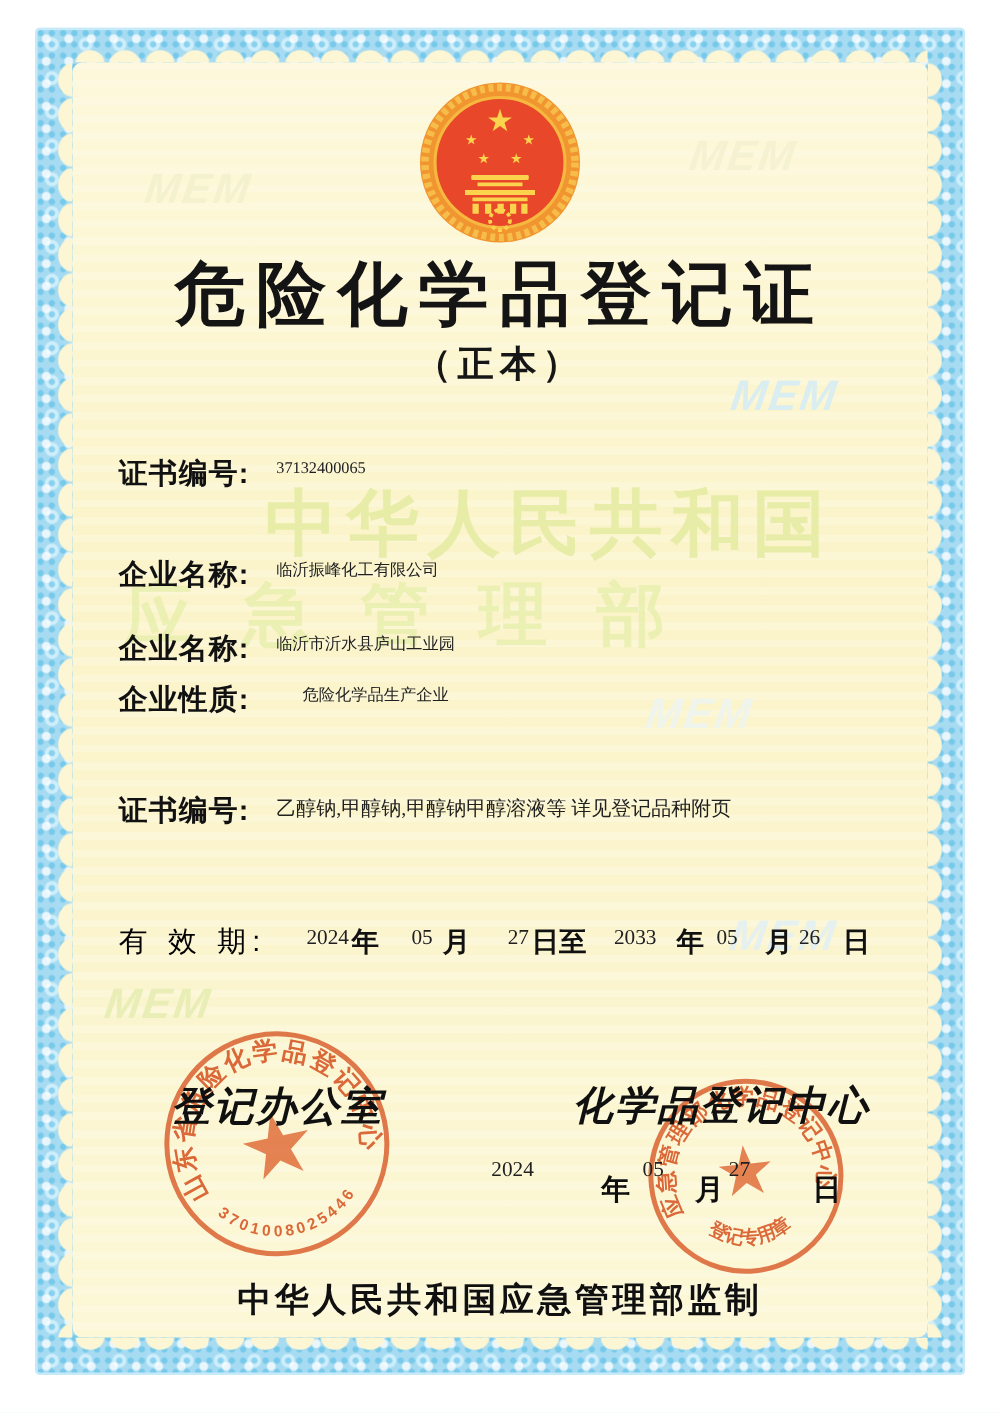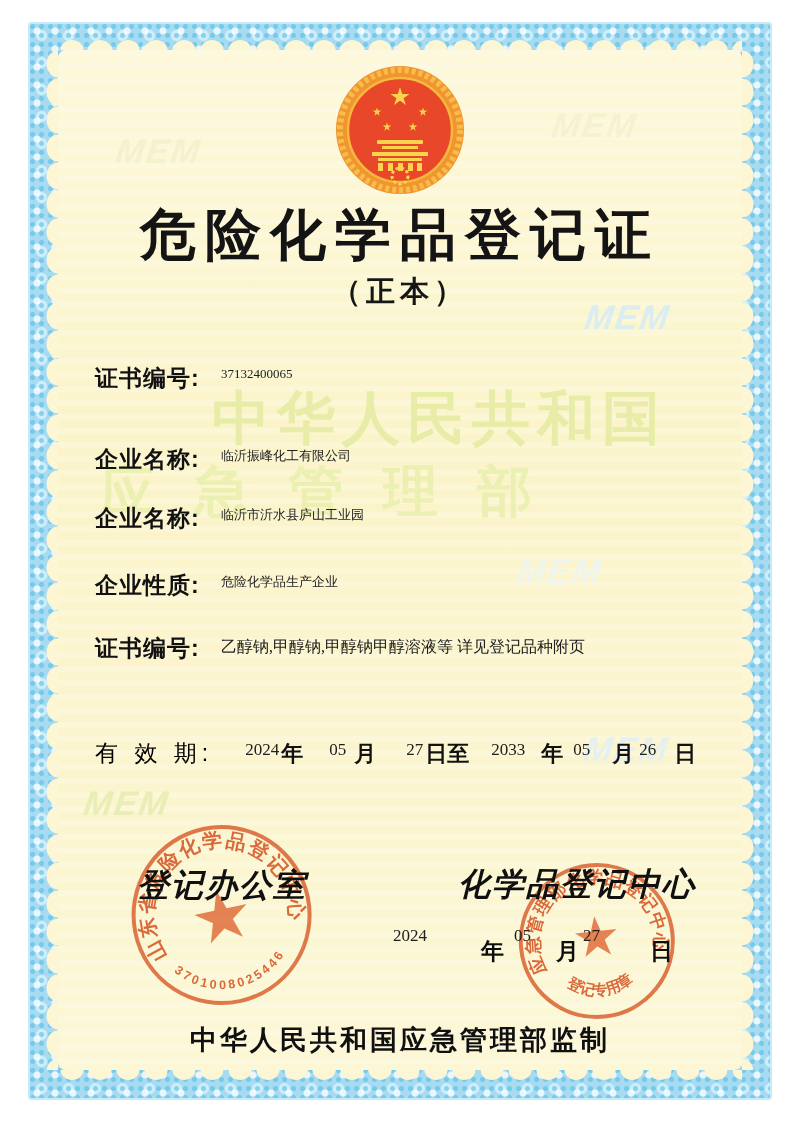--- a/index.html
+++ b/index.html
@@ -47,21 +47,21 @@
   .emblem{position:absolute;left:330px;top:60px;z-index:3;}
   .title{position:absolute;left:0;right:0;top:198px;text-align:center;z-index:3;
     font-size:56px;font-weight:bold;letter-spacing:9px;color:#141414;}
   .subtitle{position:absolute;left:0;right:0;top:272px;text-align:center;z-index:3;
     font-size:29px;font-weight:bold;letter-spacing:5px;color:#161616;}
 
   
   .fieldrow{position:absolute;left:95px;z-index:3;display:flex;align-items:flex-start;}
   .fieldrow .lbl{width:126px;font-weight:bold;font-size:23px;letter-spacing:1px;color:#111;}
   .fieldrow .val{font-family:"Liberation Serif",serif;font-size:13px;color:#202020;padding-top:3px;}
-  .r1{top:363px;} .r2{top:444px;} .r3{top:503px;} .r4{top:570px;} .r5{top:633px;}
+  .r1{top:363px;} .r2{top:444px;} .r3{top:503px;} .r4{top:544px;gap:21px;} .r5{top:633px;}
   .r5 .val{font-size:16px;padding-top:4px;}
 
   
   .validity{position:absolute;left:95px;top:738px;z-index:3;display:flex;align-items:flex-end;}
   .validity .lbl{font-weight:normal;font-size:23px;letter-spacing:5px;color:#000000;}
   .validity .n{font-family:"Liberation Serif",serif;font-size:17px;color:#202020;
     transform:translateY(-9px);display:inline-block;}
   .validity .u{font-weight:bold;font-size:22px;color:#111;display:inline-block;}
 
   

